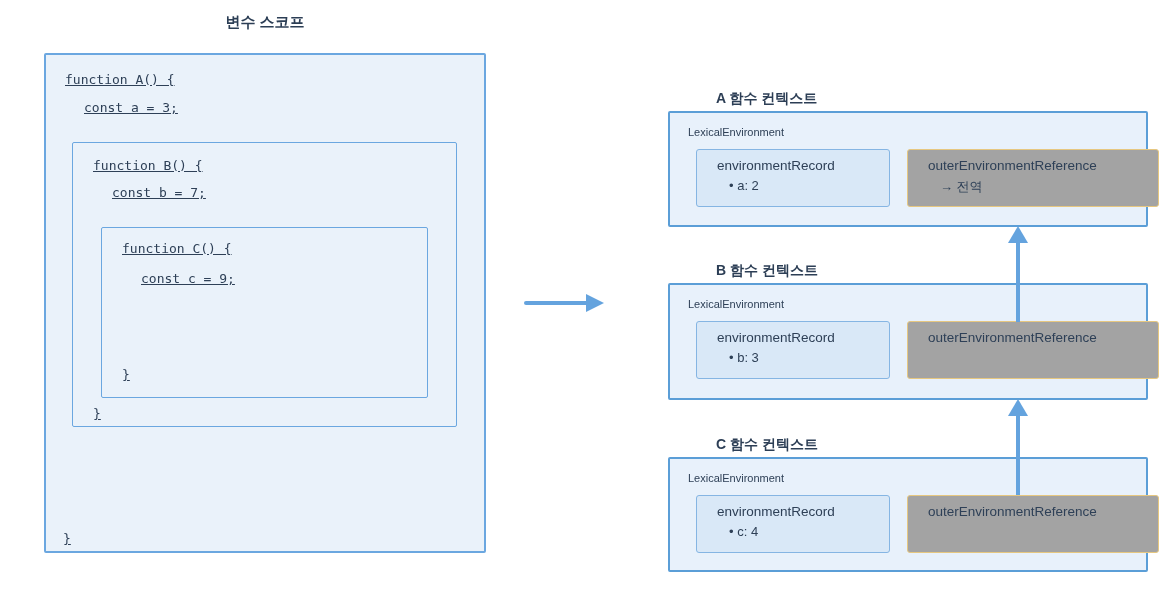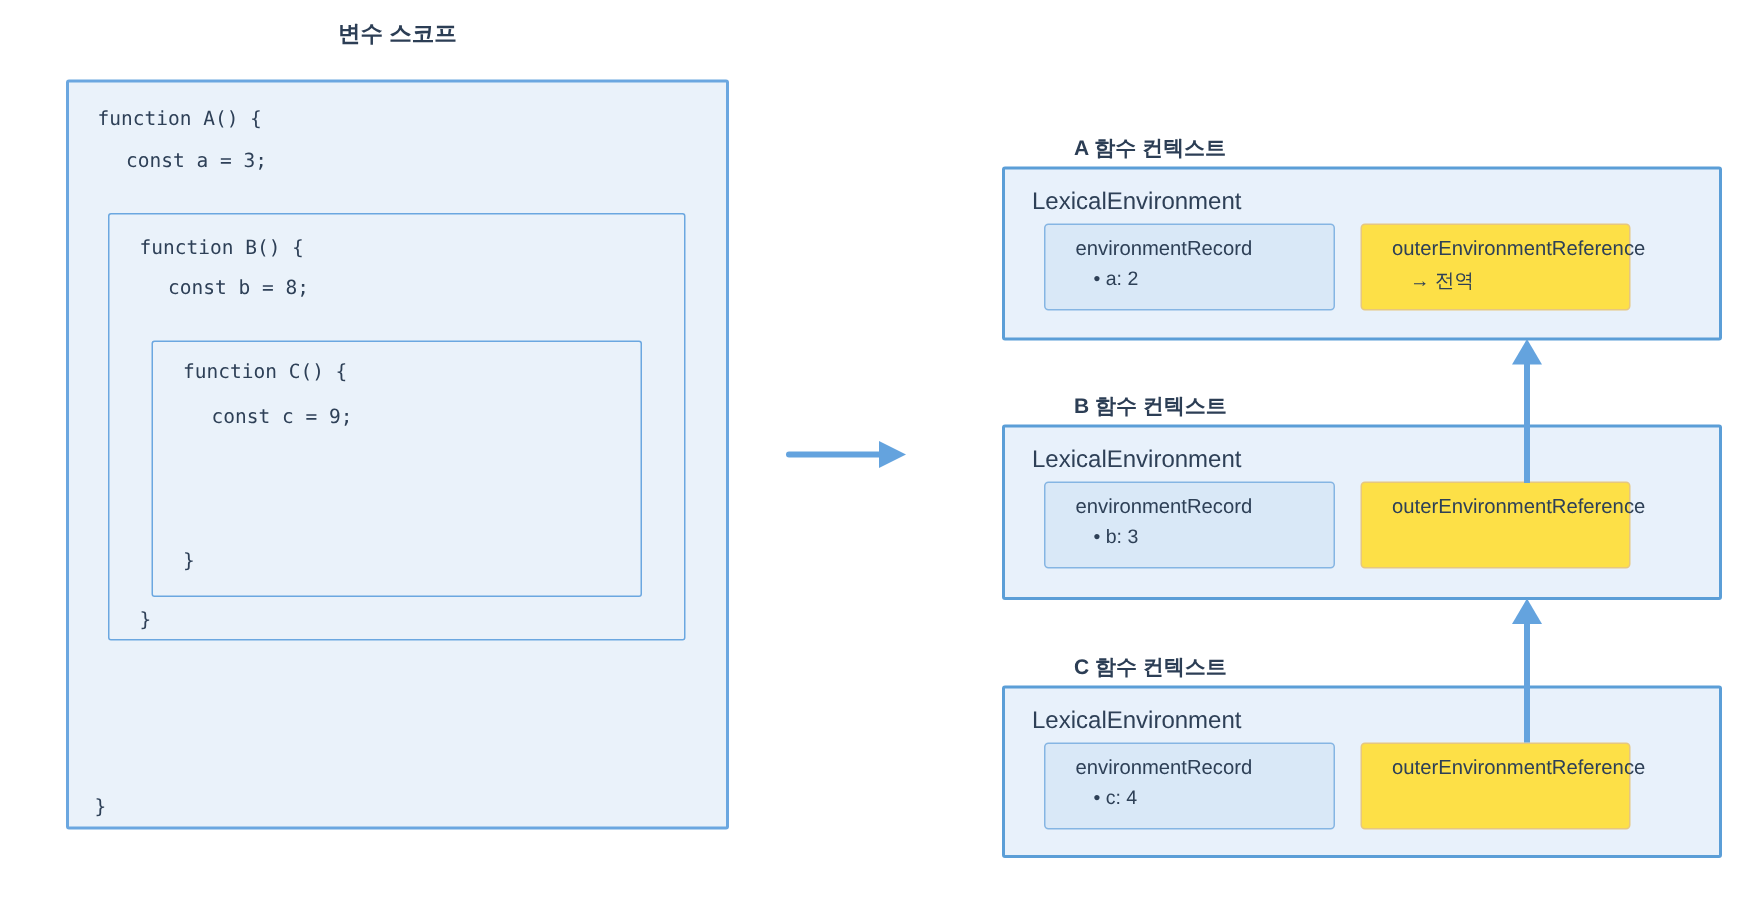--- a/index.html
+++ b/index.html
@@ -7,40 +7,40 @@
   .canvas{position:relative;width:1168px;height:600px;background:#ffffff;overflow:hidden;}
 
   
   .left-title{position:absolute;left:44px;top:13px;width:442px;text-align:center;
     font-size:15px;font-weight:bold;color:#2c3e55;}
   .scope-box{position:absolute;background:#eaf2fa;border:2px solid #6ba7e0;border-radius:2px;box-sizing:border-box;}
   .box-a{left:44px;top:53px;width:442px;height:500px;}
   .box-b{left:72px;top:142px;width:385px;height:285px;border-width:1.5px;}
   .box-c{left:101px;top:227px;width:327px;height:171px;border-width:1.5px;}
   .code{position:absolute;font-family:"DejaVu Sans Mono", monospace;font-size:13px;
-    line-height:16px;color:#2e4057;white-space:pre;}
+    line-height:16px;color:#2e4057;white-space:pre;text-decoration:underline;}
 
   
   .h-arrow-shaft{position:absolute;left:524px;top:301px;width:64px;height:4px;background:#64a3de;border-radius:2px;}
   .h-arrow-head{position:absolute;left:586px;top:294px;width:0;height:0;
     border-top:9px solid transparent;border-bottom:9px solid transparent;border-left:18px solid #64a3de;}
 
   
   .right-title{position:absolute;left:668px;top:19px;width:480px;text-align:center;
     font-size:16px;font-weight:bold;color:#2c3e55;}
   .ctx{position:absolute;left:668px;width:480px;background:#e8f1fb;
     border:2px solid #5b9ed7;border-radius:2px;box-sizing:border-box;}
   .ctx-a{top:111px;height:116px;padding-left:10px;}
   .ctx-b{top:283px;height:117px;}
   .ctx-c{top:457px;height:115px;text-decoration:underline;}
   .ctx-label{position:absolute;left:46px;top:-23px;font-size:14px;font-weight:bold;color:#2c3e55;}
-  .le-label{position:absolute;left:18px;top:13px;font-size:16px;color:#2e4057;}
+  .le-label{position:absolute;left:18px;top:13px;font-size:11px;color:#2e4057;}
   .cell{position:absolute;top:36px;height:58px;border-radius:3px;box-sizing:border-box;}
   .record{left:26px;width:194px;background:#d9e8f7;border:1.5px solid #85b5e3;}
-  .reference{left:237px;width:180px;background:#fde047;border:1.5px solid #e6c780;}
+  .reference{left:237px;width:252px;background:#a3a3a3;border:1.5px solid #e6c780;}
   .cell-title{position:absolute;left:20px;top:8px;font-size:13.5px;color:#2e4057;}
   .cell-entry{position:absolute;left:32px;top:28px;font-size:13px;color:#2e4057;}
 
   
   .v-shaft{position:absolute;width:4px;background:#64a3de;}
   .v-head{position:absolute;width:0;height:0;
     border-left:10px solid transparent;border-right:10px solid transparent;border-bottom:17px solid #64a3de;}
   .shaft-b-a{left:1016px;top:242px;height:80px;}
   .head-b-a{left:1008px;top:226px;}
   .shaft-c-b{left:1016px;top:415px;height:80px;}
@@ -53,21 +53,21 @@
 
   <div class="left-title">변수 스코프</div>
 
   <div class="scope-box box-a"></div>
   <div class="scope-box box-b"></div>
   <div class="scope-box box-c"></div>
 
   <div class="code" style="left:65px;top:72px">function A() {</div>
   <div class="code" style="left:84px;top:100px">const a = 3;</div>
   <div class="code" style="left:93px;top:158px">function B() {</div>
-  <div class="code" style="left:112px;top:185px">const b = 8;</div>
+  <div class="code" style="left:112px;top:185px">const b = 7;</div>
   <div class="code" style="left:122px;top:241px">function C() {</div>
   <div class="code" style="left:141px;top:271px">const c = 9;</div>
   <div class="code" style="left:122px;top:367px">}</div>
   <div class="code" style="left:93px;top:406px">}</div>
   <div class="code" style="left:63px;top:531px">}</div>
 
   <div class="h-arrow-shaft"></div>
   <div class="h-arrow-head"></div>
 
 

